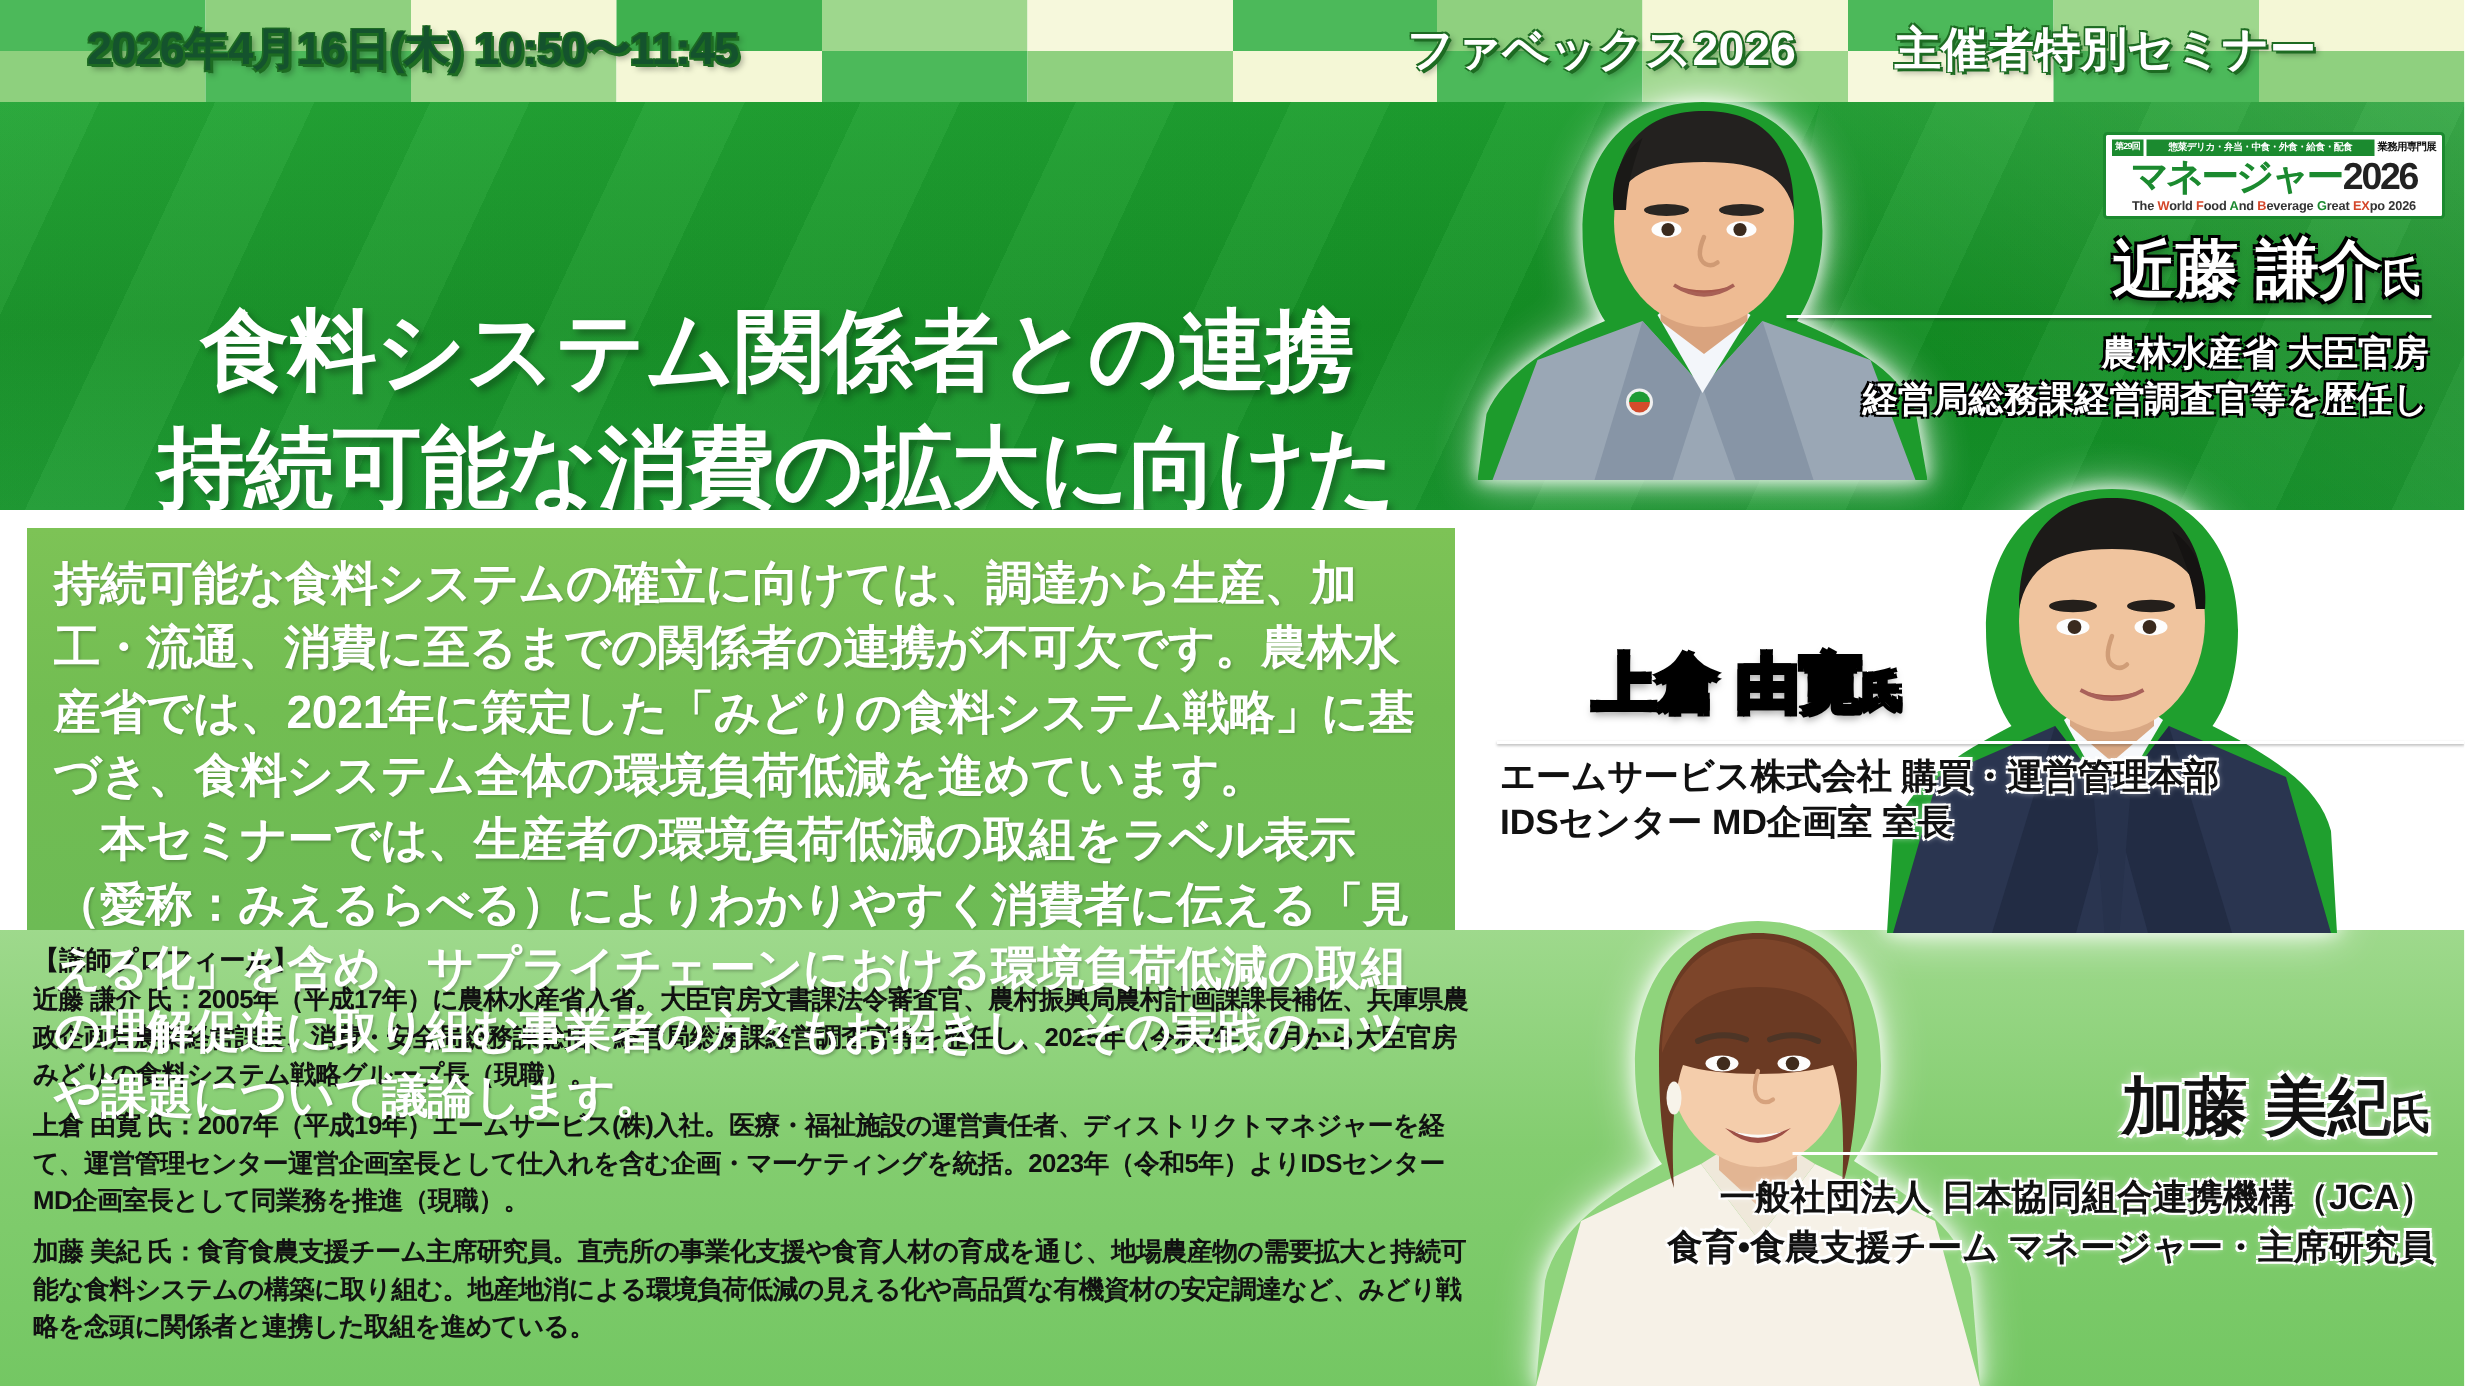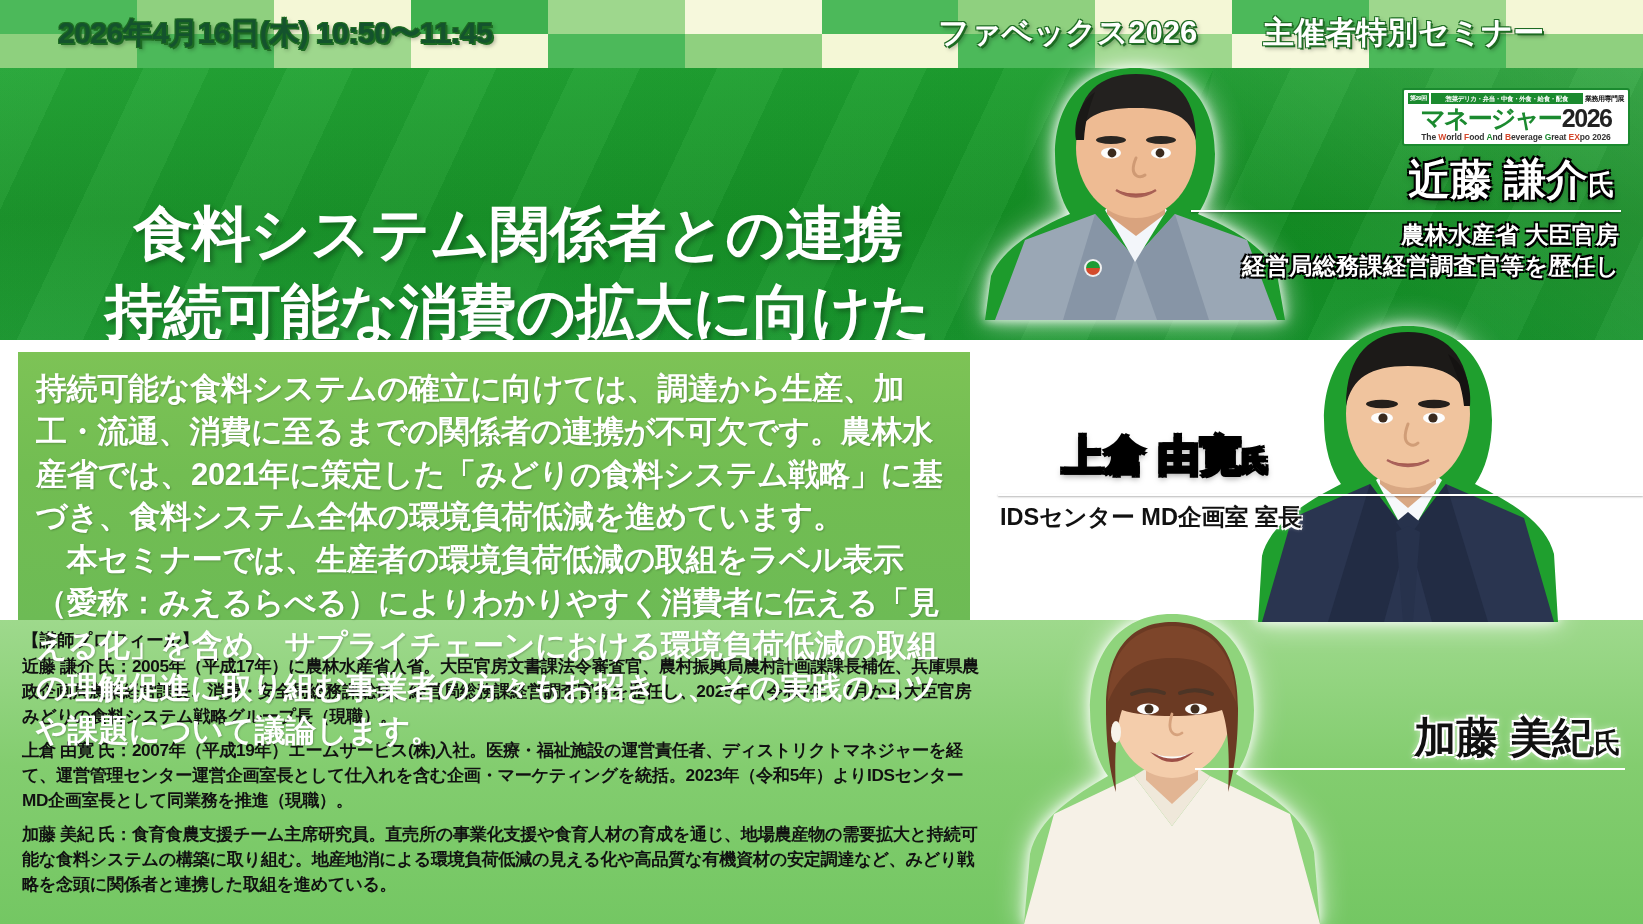--- a/index.html
+++ b/index.html
@@ -561,20 +561,21 @@
       </g>
     </svg>
   </div>
 
   <div class="speaker" id="spk2">
     <div class="name">
       <span>上倉 由寛</span><span class="suffix">氏</span>
     </div>
     <div class="rule"></div>
     <div class="org">
+      <div>エームサービス株式会社 購買・運営管理本部</div>
       <div>IDSセンター MD企画室 室長</div>
     </div>
   </div>
 
   <div class="photo" style="left:1022px; top:606px; width:300px; height:318px;">
     <svg width="300" height="318" viewBox="0 0 300 318" aria-hidden="true">
       <defs>
         <clipPath id="c3">
           <path d="M150 8 C96 8 68 50 68 104 c0 30 8 52 18 66 C52 190 16 212 8 248 L2 318 L298 318 L292 246 C284 210 248 190 214 168 c10 -14 18 -36 18 -64 C232 50 204 8 150 8 Z"></path>
         </clipPath>
@@ -608,20 +609,24 @@
         <path d="M133 148 q17 9 34 0 q-17 5 -34 0 Z" fill="#fbfbf8"></path>
       </g>
     </svg>
   </div>
 
   <div class="speaker" id="spk3">
     <div class="name">
       <span>加藤 美紀</span><span class="suffix">氏</span>
     </div>
     <div class="rule"></div>
+    <div class="org">
+      <div>一般社団法人 日本協同組合連携機構（JCA）</div>
+      <div>食育•食農支援チーム マネージャー・主席研究員</div>
+    </div>
   </div>
 
   <div class="fabex-logo">
     <div class="logo-top">
       <span class="logo-ed">第29回</span>
       <span class="logo-cat">惣菜デリカ・弁当・中食・外食・給食・配食</span>
       <span class="logo-pro">業務用専門展</span>
     </div>
     <div class="logo-mid">
       <span class="logo-kana">マネージャー</span>

